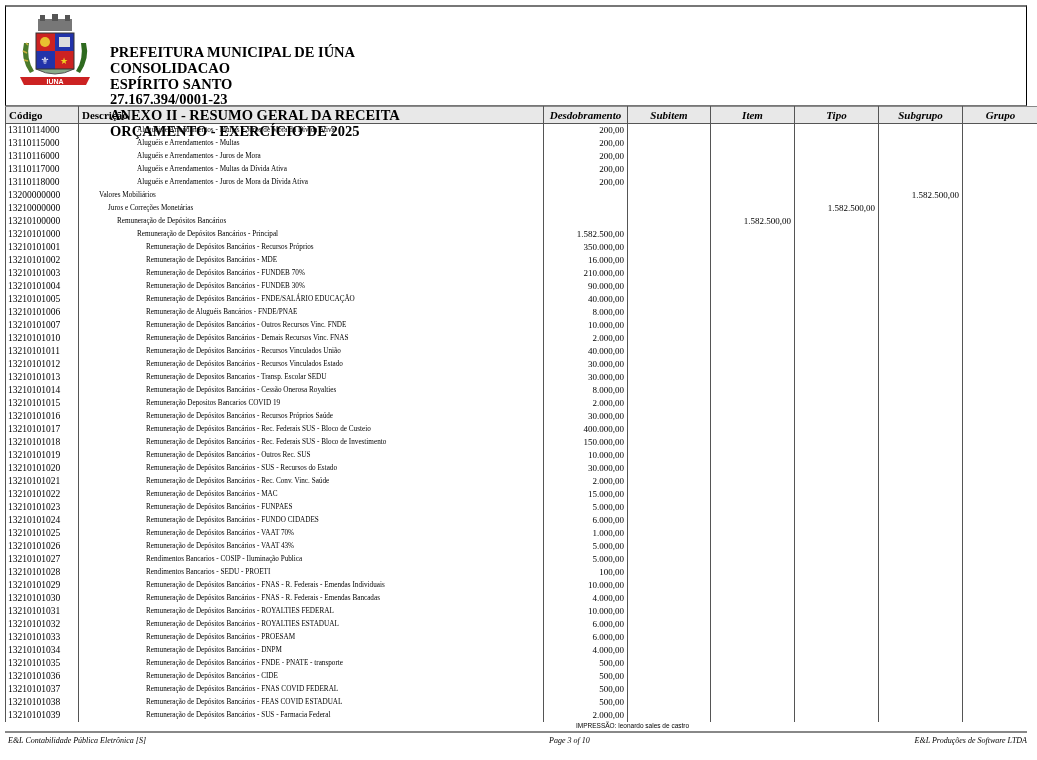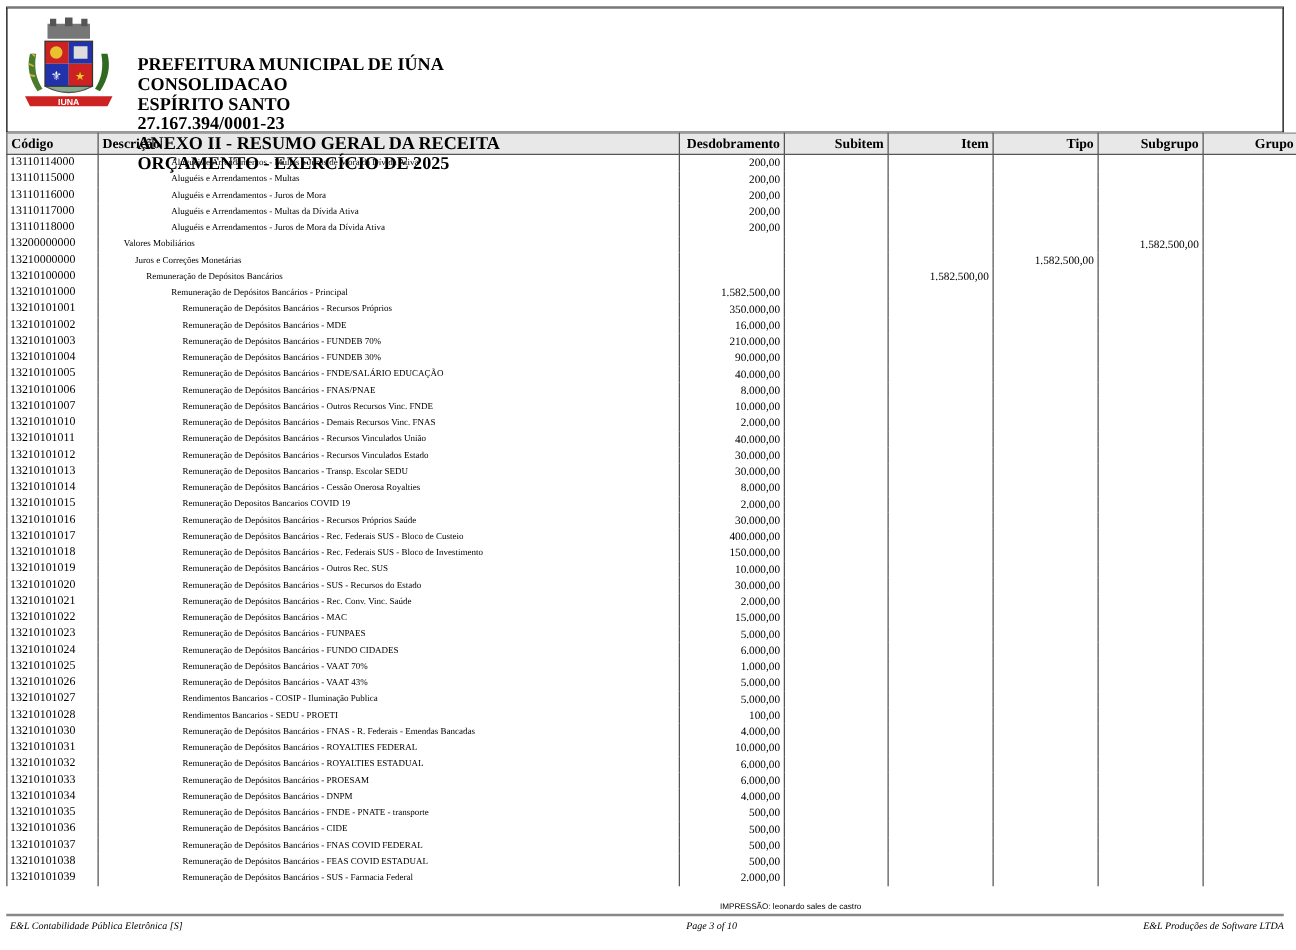--- a/index.html
+++ b/index.html
@@ -5,21 +5,21 @@
   html, body { margin: 0; padding: 0; background: #ffffff; }
   body { width: 1037px; height: 760px; position: relative; overflow: hidden; font-family: "Liberation Serif", serif; color: #000; }
   .page { position: absolute; left: 5px; top: 5px; width: 1022px; }
   .header-box { position: relative; height: 98px; border: 1px solid #000; border-top: 2px solid #777; border-bottom: 1px solid #777; }
   .logo { position: absolute; left: 10px; top: 6px; width: 78px; height: 80px; }
   .titles { position: absolute; left: 104px; top: 2px; font-weight: bold; font-size: 14.5px; line-height: 15.8px; margin-top: 36px; }
   .titles div { white-space: nowrap; }
   table.grid { border-collapse: collapse; table-layout: fixed; width: 1023px; }
   table.grid th { background: #e8e8e8; font-weight: bold; font-size: 11px; height: 16px; padding: 0 3px; border-left: 1px solid #555; border-right: 1px solid #555; border-bottom: 1px solid #555; border-top: 1px solid #888; }
   table.grid th.l { text-align: left; }
-  table.grid th.r { text-align: right; }
+  table.grid th.r { text-align: center; font-style: italic; }
   table.grid td { font-size: 9.5px; height: 13px; line-height: 13px; padding: 0 3px; border-left: 1px solid #555; border-right: 1px solid #555; white-space: nowrap; overflow: hidden; }
   table.grid td.code { font-size: 9.5px; padding-left: 2px; }
   table.grid td.desc { font-size: 7.2px; }
   table.grid td.num { text-align: right; font-size: 9px; }
   .ind1 { padding-left: 20px !important; margin-left: 40px; }
   .ind2 { padding-left: 29px !important; }
   .ind3 { padding-left: 38px !important; }
   .ind4 { padding-left: 58px !important; }
   .ind5 { padding-left: 67px !important; }
   .impressao { position: absolute; left: 576px; top: 722px; font-family: "Liberation Sans", sans-serif; font-size: 6.5px; }
@@ -231,21 +231,21 @@
           <td class="desc ind5">Remuneração de Depósitos Bancários - FNDE/SALÁRIO EDUCAÇÃO</td>
           <td class="num">40.000,00</td>
           <td class="num"></td>
           <td class="num"></td>
           <td class="num"></td>
           <td class="num"></td>
           <td class="num"></td>
         </tr>
         <tr>
           <td class="code">13210101006</td>
-          <td class="desc ind5">Remuneração de Depósitos Bancários - FNAS/PNAE</td>
+          <td class="desc ind5">Remuneração de Aluguéis Bancários - FNDE/PNAE</td>
           <td class="num">8.000,00</td>
           <td class="num"></td>
           <td class="num"></td>
           <td class="num"></td>
           <td class="num"></td>
           <td class="num"></td>
         </tr>
         <tr>
           <td class="code">13210101007</td>
           <td class="desc ind5">Remuneração de Depósitos Bancários - Outros Recursos Vinc. FNDE</td>
@@ -433,20 +433,30 @@
           <td class="num"></td>
           <td class="num"></td>
           <td class="num"></td>
           <td class="num"></td>
           <td class="num"></td>
         </tr>
         <tr>
           <td class="code">13210101028</td>
           <td class="desc ind5">Rendimentos Bancarios - SEDU - PROETI</td>
           <td class="num">100,00</td>
+          <td class="num"></td>
+          <td class="num"></td>
+          <td class="num"></td>
+          <td class="num"></td>
+          <td class="num"></td>
+        </tr>
+        <tr>
+          <td class="code">13210101029</td>
+          <td class="desc ind5">Remuneração de Depósitos Bancários - FNAS - R. Federais - Emendas Individuais</td>
+          <td class="num">10.000,00</td>
           <td class="num"></td>
           <td class="num"></td>
           <td class="num"></td>
           <td class="num"></td>
           <td class="num"></td>
         </tr>
         <tr>
           <td class="code">13210101030</td>
           <td class="desc ind5">Remuneração de Depósitos Bancários - FNAS - R. Federais - Emendas Bancadas</td>
           <td class="num">4.000,00</td>

